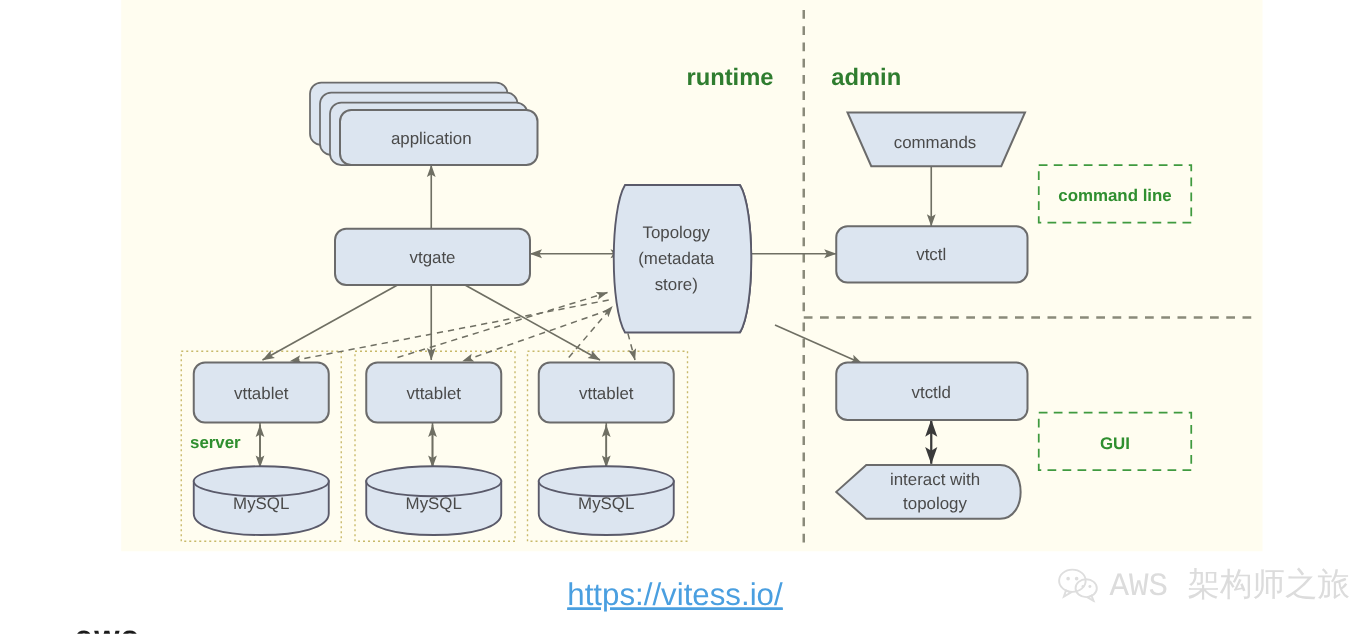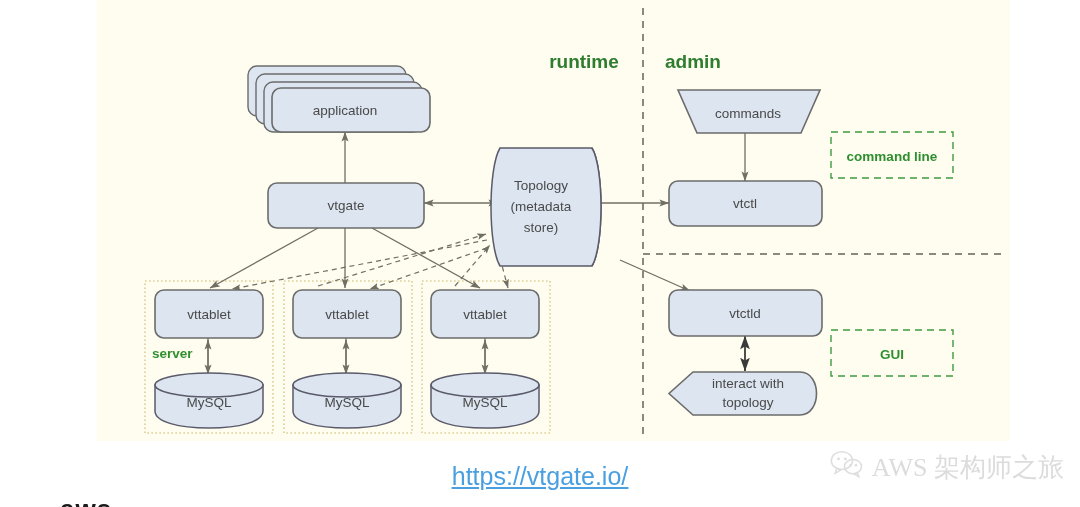--- a/index.html
+++ b/index.html
@@ -23,22 +23,22 @@
   .conndash{stroke:#6f6f63;stroke-width:1.2;fill:none;stroke-dasharray:5 4;}
   .divider{stroke:#8a8a7a;stroke-width:2;fill:none;stroke-dasharray:7 6;}
   .grpdotted{fill:none;stroke:#c8b96a;stroke-width:1.1;stroke-dasharray:1.6 2.4;}
   .legendbox{fill:none;stroke:#3f9a3f;stroke-width:1.4;stroke-dasharray:7 5;}
 
   #url{position:absolute;left:0;top:462px;width:1080px;text-align:center;
        font-size:25px;color:#4a9fe0;text-decoration:underline;
        font-family:"Liberation Sans","DejaVu Sans",sans-serif;letter-spacing:0px;}
   #url a{color:#4a9fe0;text-decoration:underline;}
 
-  #watermark{position:absolute;right:16px;top:450px;display:flex;gap:8px;
-             color:#d8d8d8;font-size:26px;font-family:Liberation Serif, serif;white-space:nowrap;}
+  #watermark{position:absolute;right:0;top:450px;display:flex;align-items:center;gap:8px;
+             color:#d8d8d8;font-size:26px;font-family:Liberation Mono, monospace;white-space:nowrap;}
   #wm-icon{width:34px;height:28px;flex:0 0 auto;}
   #wm-text{color:#dcdcdc;}
 
   #corner{position:absolute;left:60px;top:496px;font-size:26px;font-weight:bold;
           color:#1a1a1a;font-family:"Liberation Sans","DejaVu Sans",sans-serif;
           letter-spacing:1px;overflow:hidden;height:11px;line-height:26px;}
 </style>
 </head>
 <body>
 
@@ -194,21 +194,21 @@
     <rect class="legendbox" x="831" y="132" width="122" height="46"></rect>
     <text class="legendlabel" x="892" y="161" text-anchor="middle">command line</text>
   </g>
   <g>
     <rect class="legendbox" x="831" y="330" width="122" height="46"></rect>
     <text class="legendlabel" x="892" y="359" text-anchor="middle">GUI</text>
   </g>
 </svg>
 
 <div id="url">
-  <a href="#">https://vtgate.io/</a>
+  <a href="#">https://vitess.io/</a>
 </div>
 
 <div id="watermark">
   <svg id="wm-icon" viewBox="0 0 40 32">
     <ellipse cx="14" cy="12" rx="12.5" ry="10.5" fill="none" stroke="#dedede" stroke-width="1.8"></ellipse>
     <path d="M8 21 L6 27 L12.5 23.2 Z" fill="none" stroke="#dedede" stroke-width="1.8"></path>
     <circle cx="10" cy="10" r="1.7" fill="#dedede"></circle>
     <circle cx="18" cy="10" r="1.7" fill="#dedede"></circle>
     <ellipse cx="27" cy="19" rx="10" ry="8.4" fill="none" stroke="#dedede" stroke-width="1.8"></ellipse>
     <path d="M32 26 L34 31 L28.5 27.8 Z" fill="none" stroke="#dedede" stroke-width="1.8"></path>

